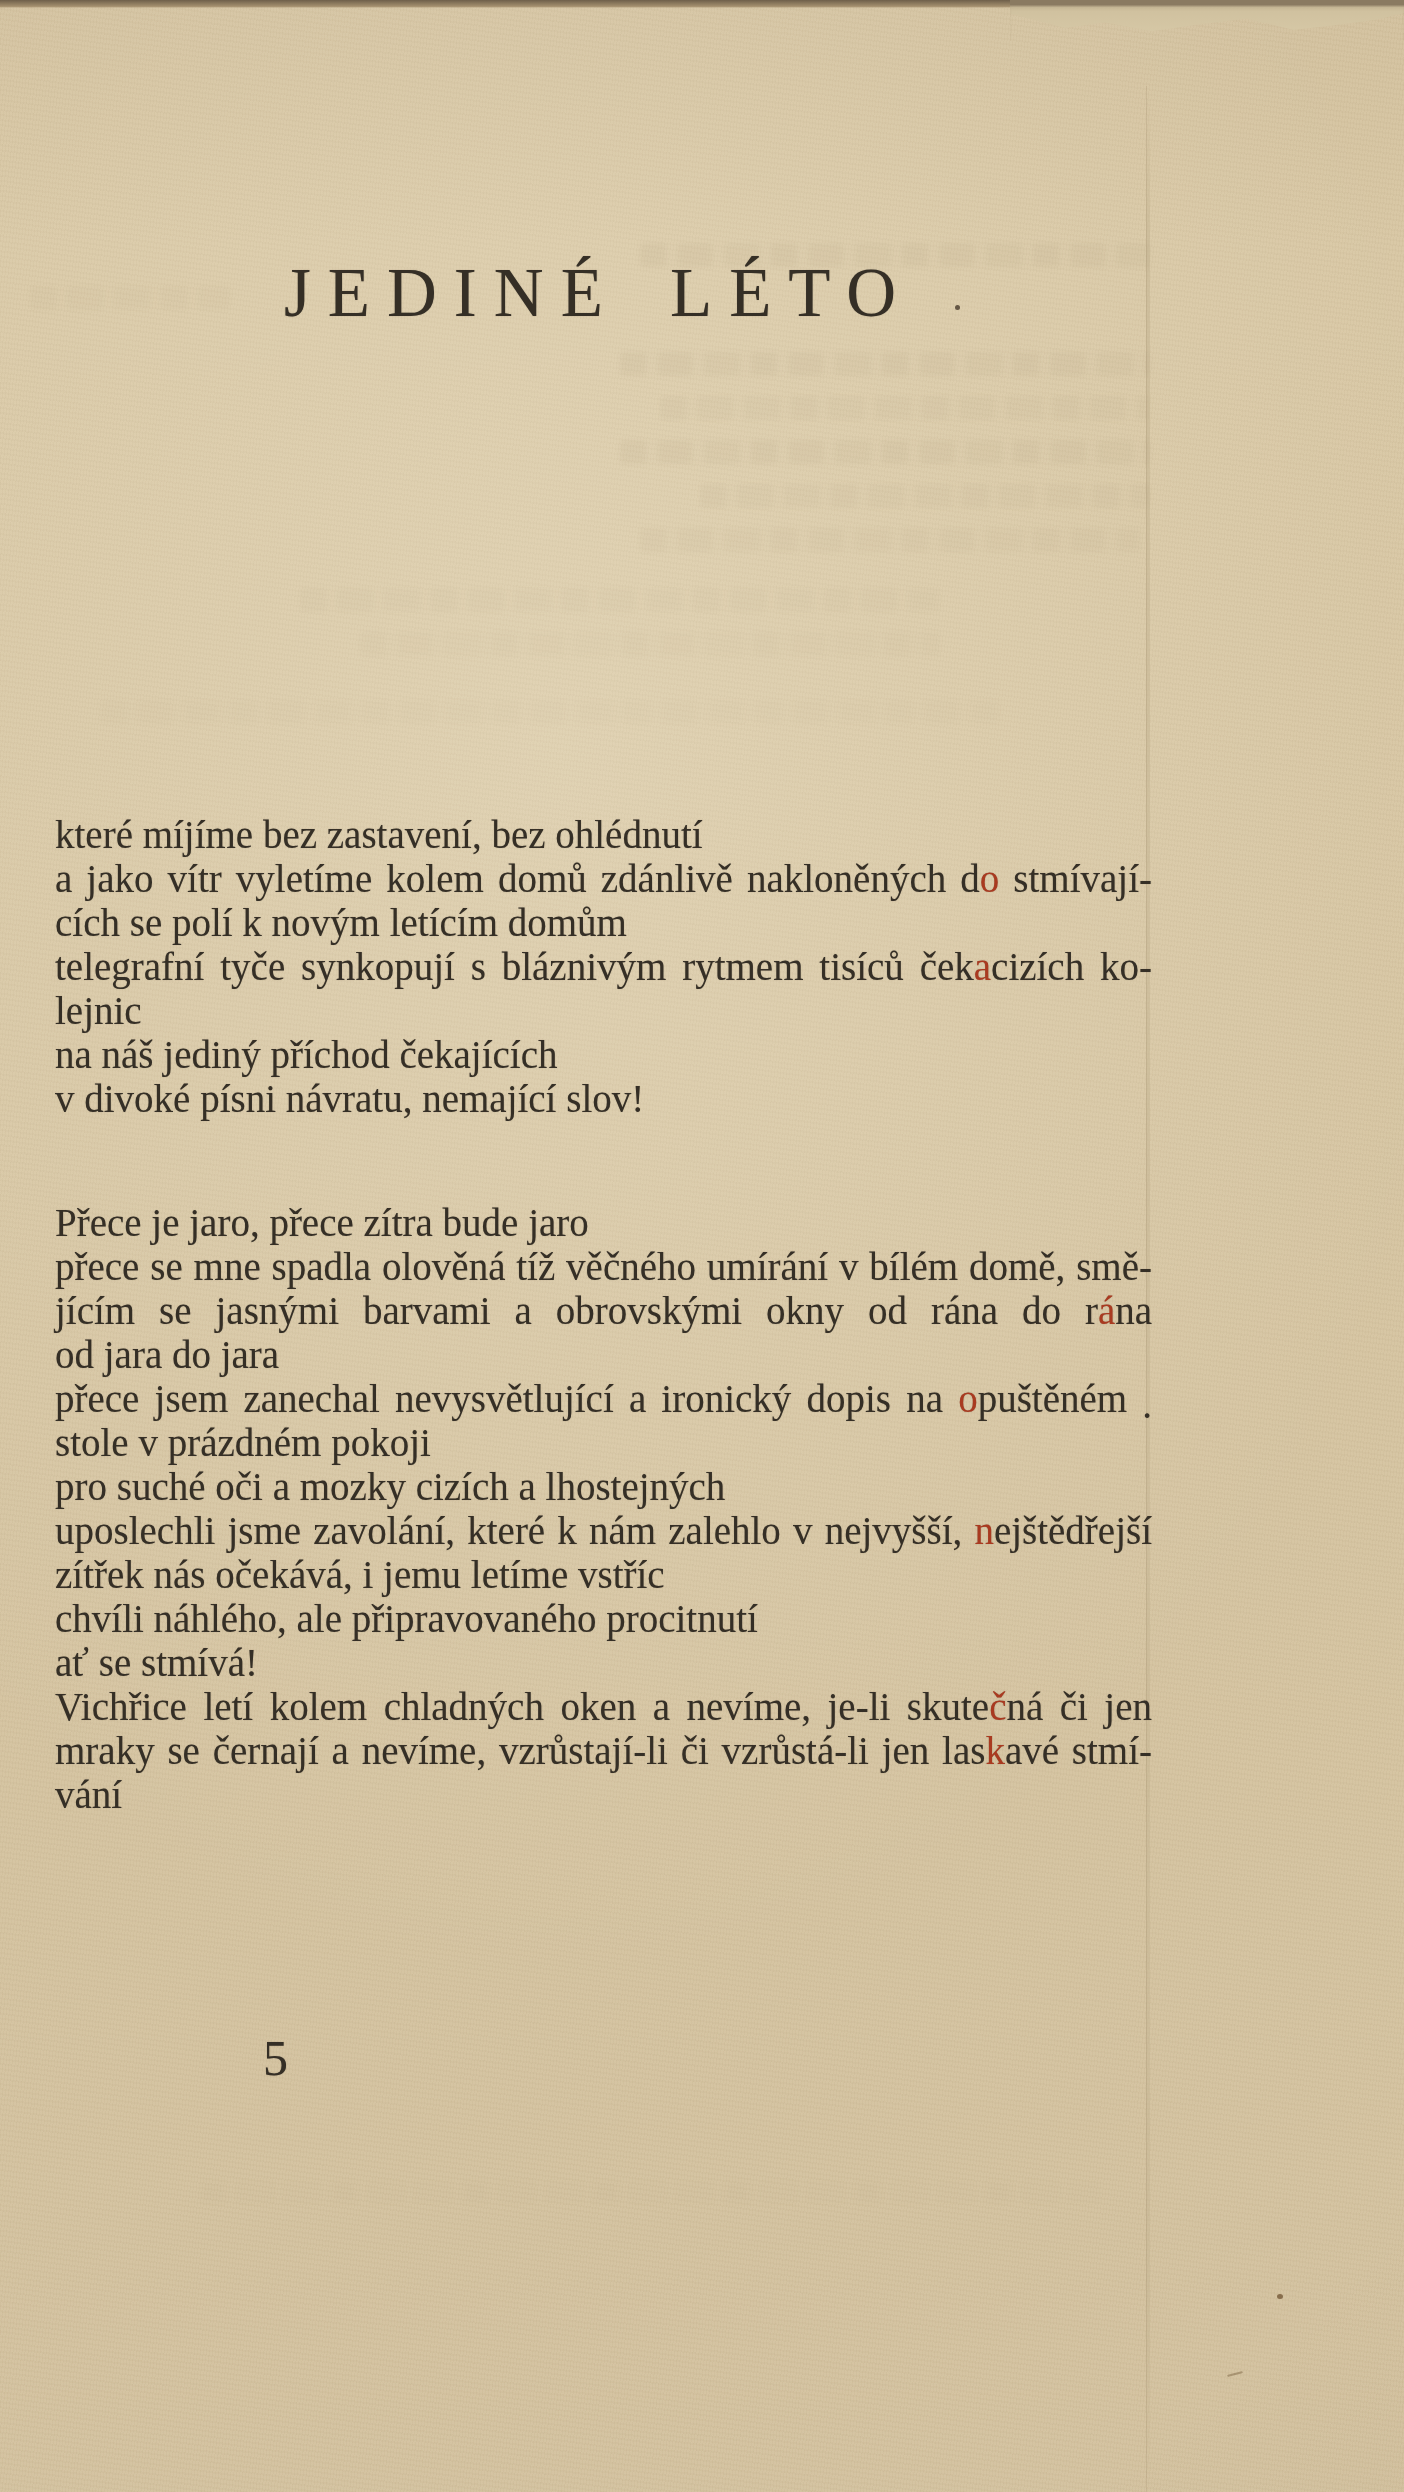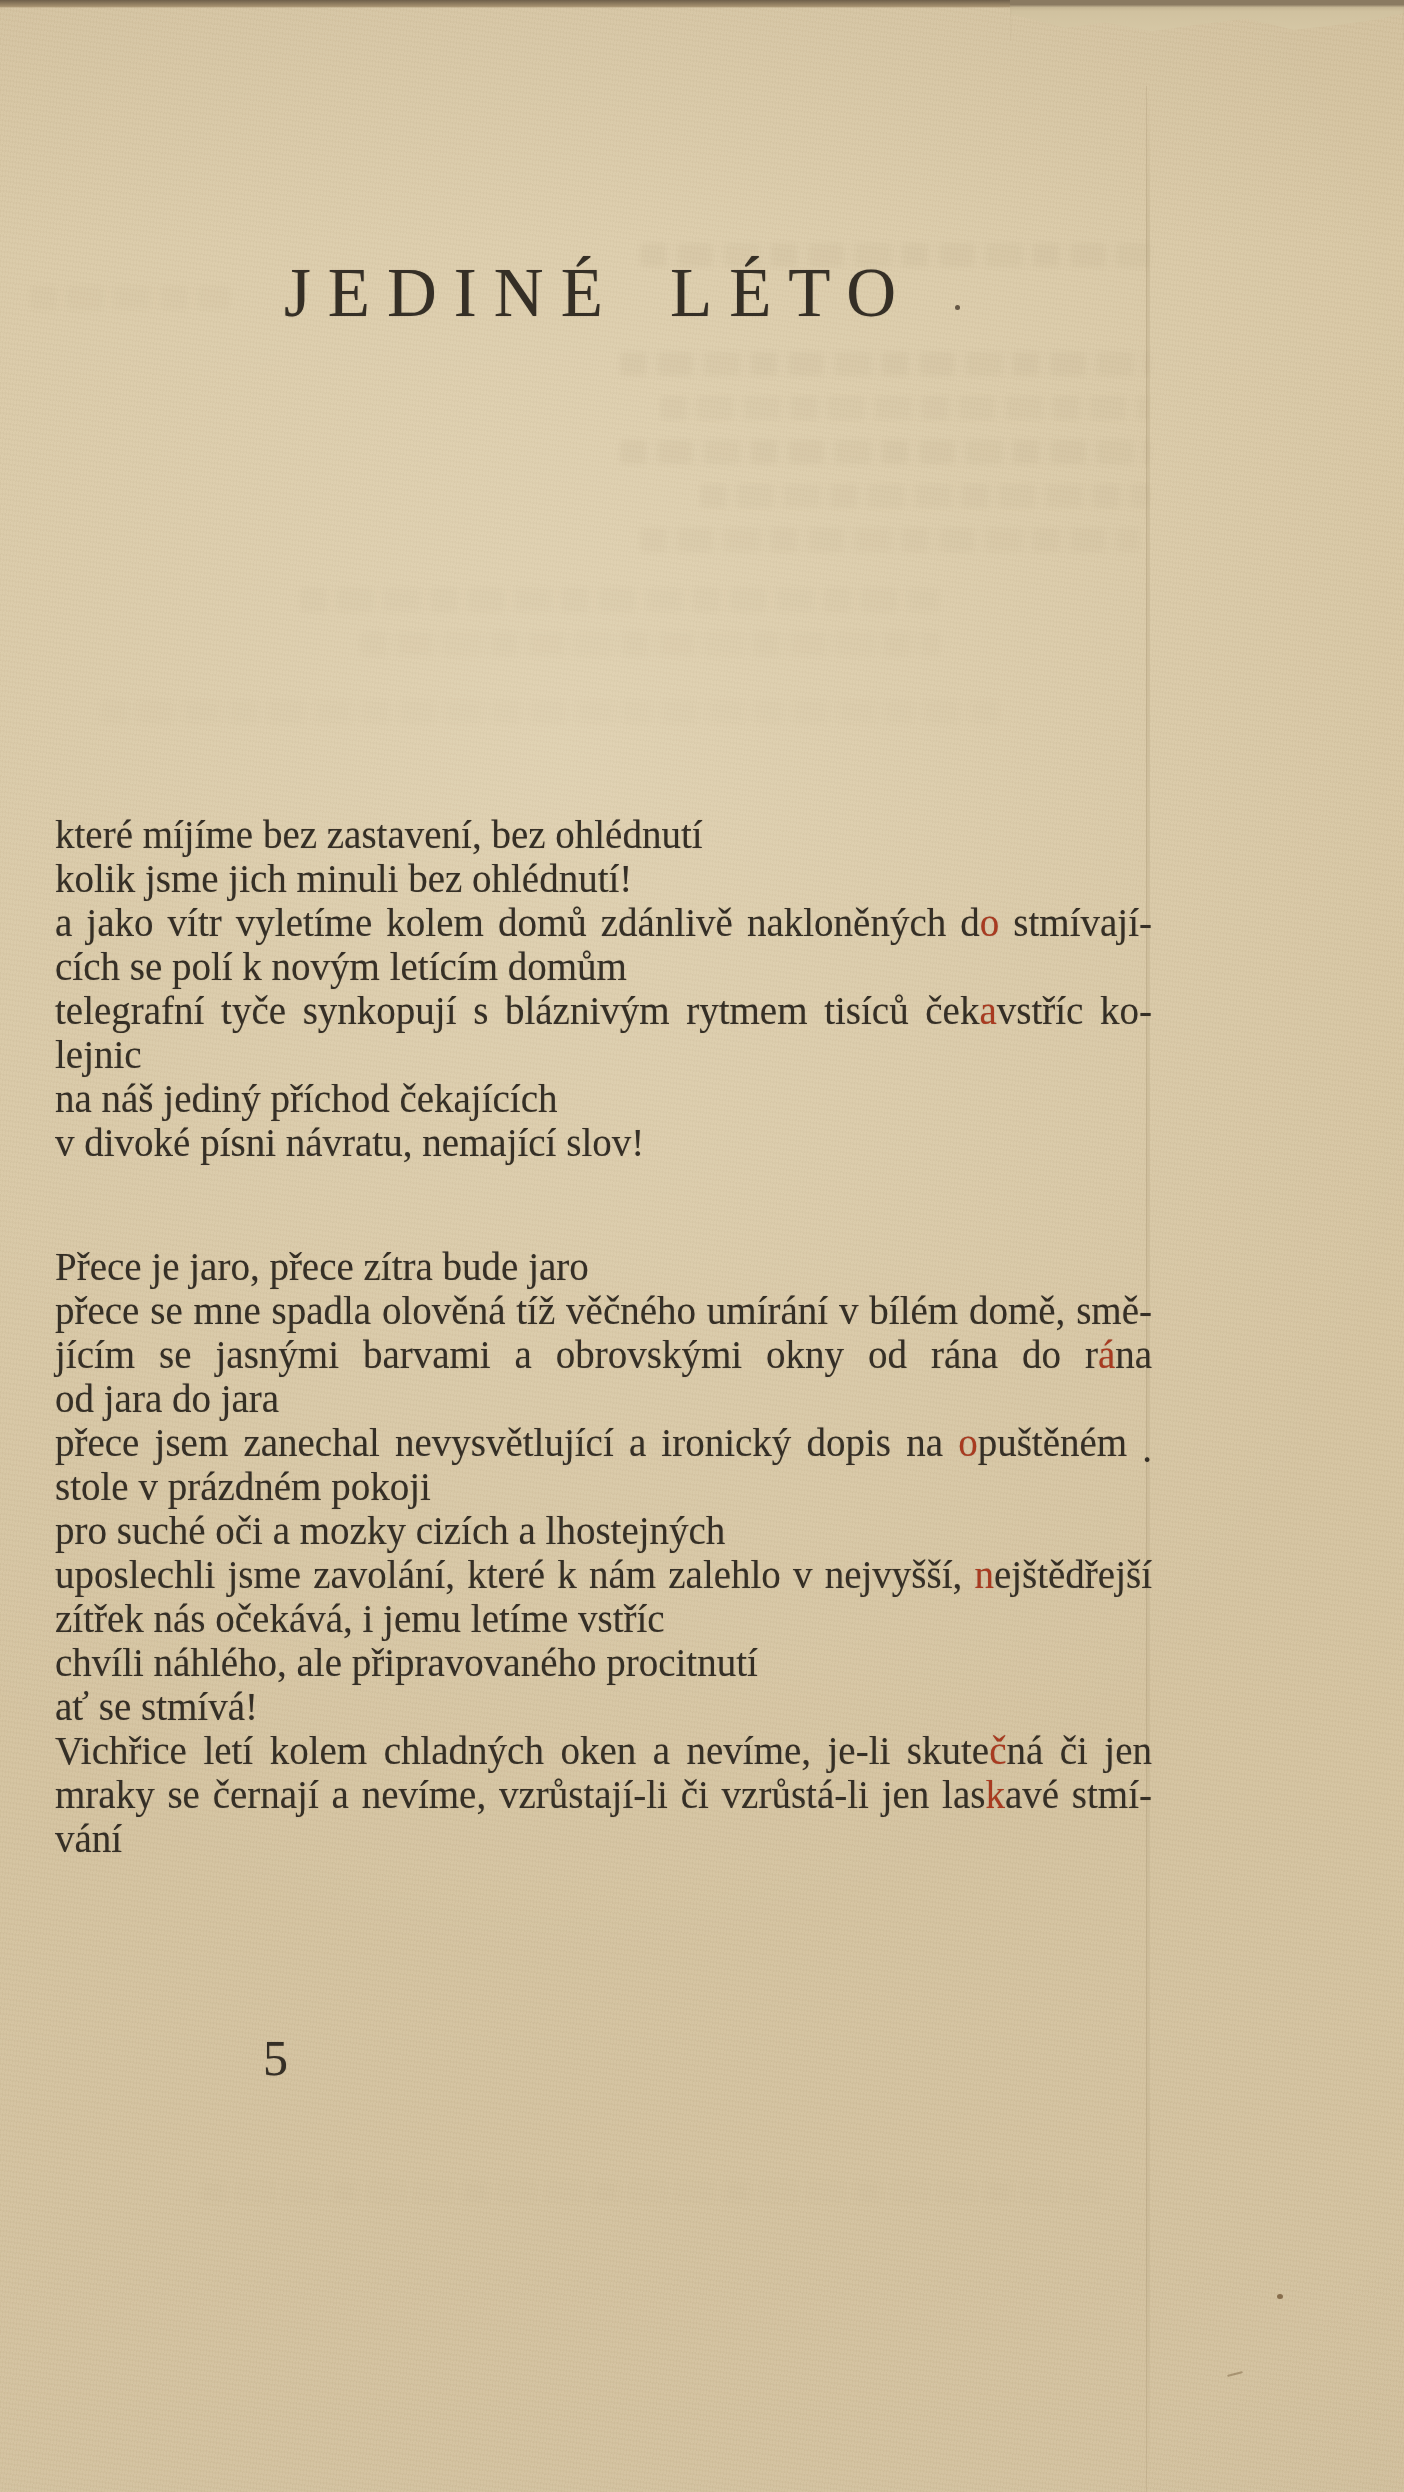--- a/index.html
+++ b/index.html
@@ -104,24 +104,23 @@
 
 <div class="speck" style="left:955px;top:305px;width:5px;height:5px;background:rgba(70,58,42,0.8);"></div>
 <div class="speck" style="left:1277px;top:2294px;width:6px;height:5px;background:rgba(110,82,48,0.75);"></div>
 <div class="fiber" style="left:1234px;top:2366px;width:2px;height:16px;"></div>
 
 <div class="title">JEDINÉ LÉTO</div>
 
 <div class="poem">
     <div class="stanza">
       <div class="line"><span>které míjíme bez zastavení, bez ohlédnutí</span></div>
-      <div class="line"><span>kolik jsme jich minuli bez ohlédnutí!</span></div>
       <div class="line just"><span>a jako vítr vyletíme kolem domů zdánlivě nakloněných d</span><span class="red">o</span><span> stmívají-</span></div>
       <div class="line"><span>cích se polí k novým letícím domům</span></div>
-      <div class="line just"><span>telegrafní tyče synkopují s bláznivým rytmem tisíců ček</span><span class="red">a</span><span>vstříc ko-</span></div>
+      <div class="line just"><span>telegrafní tyče synkopují s bláznivým rytmem tisíců ček</span><span class="red">a</span><span>cizích ko-</span></div>
       <div class="line"><span>lejnic</span></div>
       <div class="line"><span>na náš jediný příchod čekajících</span></div>
       <div class="line"><span>v divoké písni návratu, nemající slov!</span></div>
     </div>
     <div class="stanza">
       <div class="line"><span>Přece je jaro, přece zítra bude jaro</span></div>
       <div class="line just"><span>přece se mne spadla olověná tíž věčného umírání v bílém domě, smě-</span></div>
       <div class="line just"><span>jícím se jasnými barvami a obrovskými okny od rána do r</span><span class="red">á</span><span>na</span></div>
       <div class="line"><span>od jara do jara</span></div>
       <div class="line just"><span>přece jsem zanechal nevysvětlující a ironický dopis na </span><span class="red">o</span><span>puštěném</span><span class="stray"> .</span></div>

